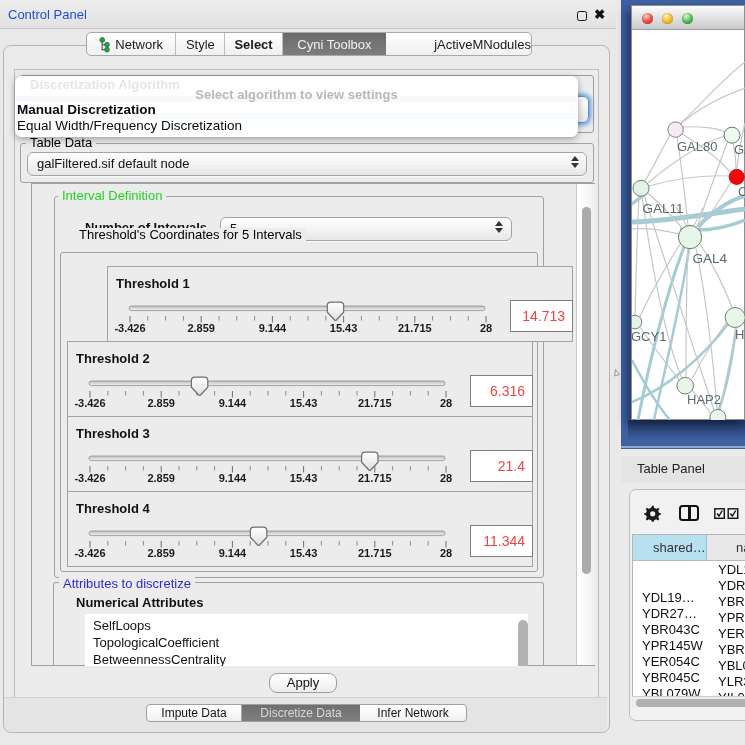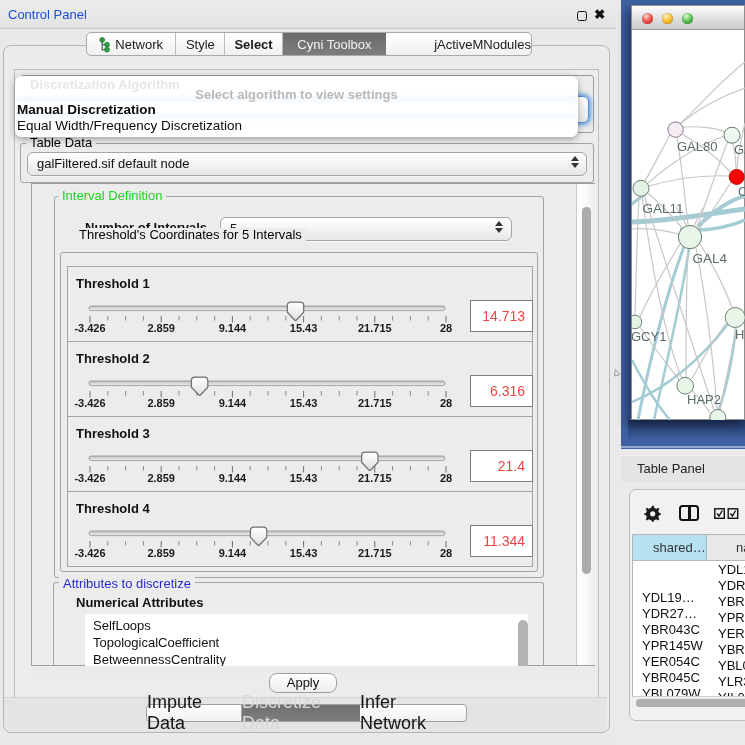--- a/index.html
+++ b/index.html
@@ -81,21 +81,21 @@
     <div class="ctext">5</div>
   </div>
   <div class="carr" style="left:495px;top:221px;">
       <div class="u"></div>
       <div class="d"></div>
     </div>
 
   <div class="gbox" style="left:60px;top:252px;width:476px;height:318px;"></div>
   <div class="gtitle" style="left:64px;top:228px;color:#000000;margin-left:11px;">Threshold's Coordinates for 5 Intervals</div>
 
-  <div class="thpanel" style="top:266px;">
+  <div class="thpanel" style="top:266px;margin-left:40px;">
     <div class="thlabel">Threshold 1</div>
     <svg class="abs" style="left:0;top:28px;" width="462" height="46" viewBox="0 0 462 46">
       <defs>
         <linearGradient id="trg0" x1="0" y1="0" x2="0" y2="1">
             <stop offset="0" stop-color="#bdbdbd"></stop>
             <stop offset="0.5" stop-color="#d8d8d8"></stop>
             <stop offset="1" stop-color="#efefef"></stop>
           </linearGradient>
         <linearGradient id="thg0" x1="0" y1="0" x2="0" y2="1">
             <stop offset="0" stop-color="#ffffff"></stop>
@@ -283,21 +283,21 @@
   <div class="abs" style="left:85px;top:614px;width:443px;height:52px;background:#ffffff;overflow:hidden;">
     <div style="font-size:13px;color:#111;padding:3px 0 0 8px;line-height:17px;">SelfLoops<br>TopologicalCoefficient<br>BetweennessCentrality</div>
   </div>
   <div class="abs" style="left:518px;top:620px;width:10px;height:46px;background:#b3b3b3;border-radius:5px 5px 0 0;"></div>
 
   <div class="abs" style="left:32px;top:666px;width:563px;height:10px;background:#ebebeb;"></div>
 
   <div class="abs" style="left:269px;top:673px;width:66px;height:18px;background:linear-gradient(#ffffff,#ededed);border:1px solid #9e9e9e;border-radius:8px;text-align:center;font-size:13px;color:#111;line-height:18px;">Apply</div>
 
   <div class="abs" style="left:4px;top:697px;width:603px;height:34px;background:#e4e4e4;border-top:1px solid #d2d2d2;border-radius:0 0 8px 8px;"></div>
-  <div class="abs" style="left:146px;top:704px;width:321px;height:18px;background:linear-gradient(#ffffff,#f0f0f0);border:1px solid #a0a0a0;border-radius:4px;box-sizing:border-box;display:flex;font-size:18px;color:#141414;">
+  <div class="abs" style="left:146px;top:704px;width:321px;height:18px;background:linear-gradient(#ffffff,#f0f0f0);border:1px solid #a0a0a0;border-radius:4px;box-sizing:border-box;display:flex;font-size:12px;color:#141414;">
     <div style="width:94px;border-right:1px solid #a8a8a8;display:flex;align-items:center;justify-content:center;">Impute Data</div>
     <div style="width:118px;background:linear-gradient(#6f6f6f,#7e7e7e);color:#d9d9d9;display:flex;align-items:center;justify-content:center;">Discretize Data</div>
     <div style="flex:1;display:flex;align-items:center;justify-content:center;">Infer Network</div>
   </div>
 
   <div class="abs" style="left:15px;top:76px;width:563px;height:61px;background:rgba(255,255,255,.985);border-radius:7px;box-shadow:0 2px 7px rgba(0,0,0,.35);z-index:30;"></div>
   <div class="abs" style="left:16px;top:96px;width:560px;height:6px;background:rgba(185,212,240,0.12);z-index:31;"></div>
     <div class="abs" style="left:16px;top:113px;width:560px;height:6px;background:rgba(185,212,240,0.10);z-index:31;"></div>
     <div class="abs" style="left:30px;top:77px;font-size:13px;font-weight:bold;color:#e6e6e6;z-index:31;">Discretization Algorithm</div>
   <div class="abs" style="left:15px;top:87px;width:563px;text-align:center;font-size:13px;font-weight:bold;color:#b9b9b9;z-index:31;">Select algorithm to view settings</div>

